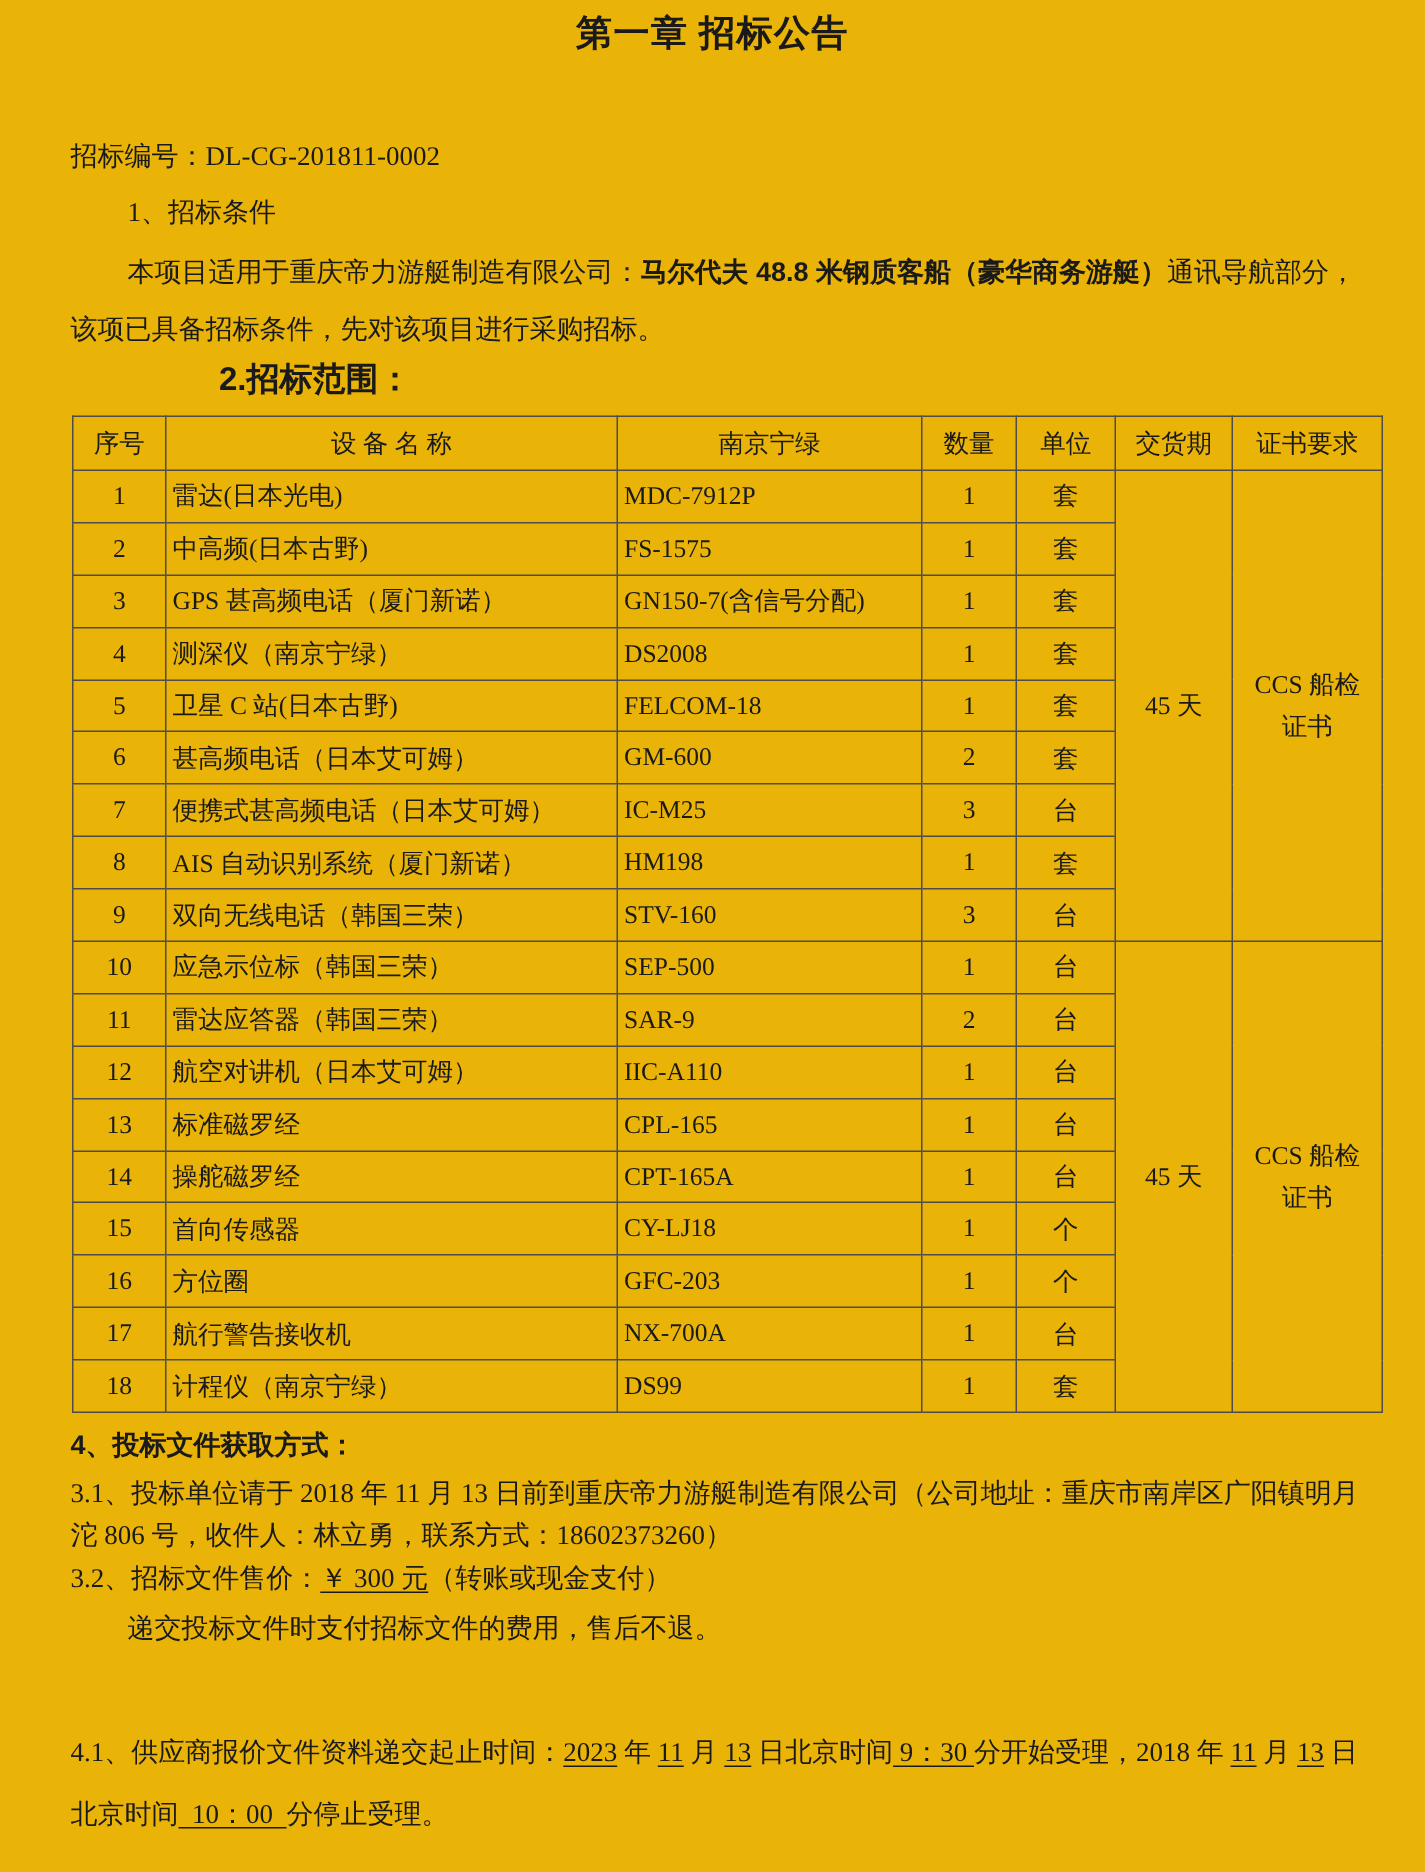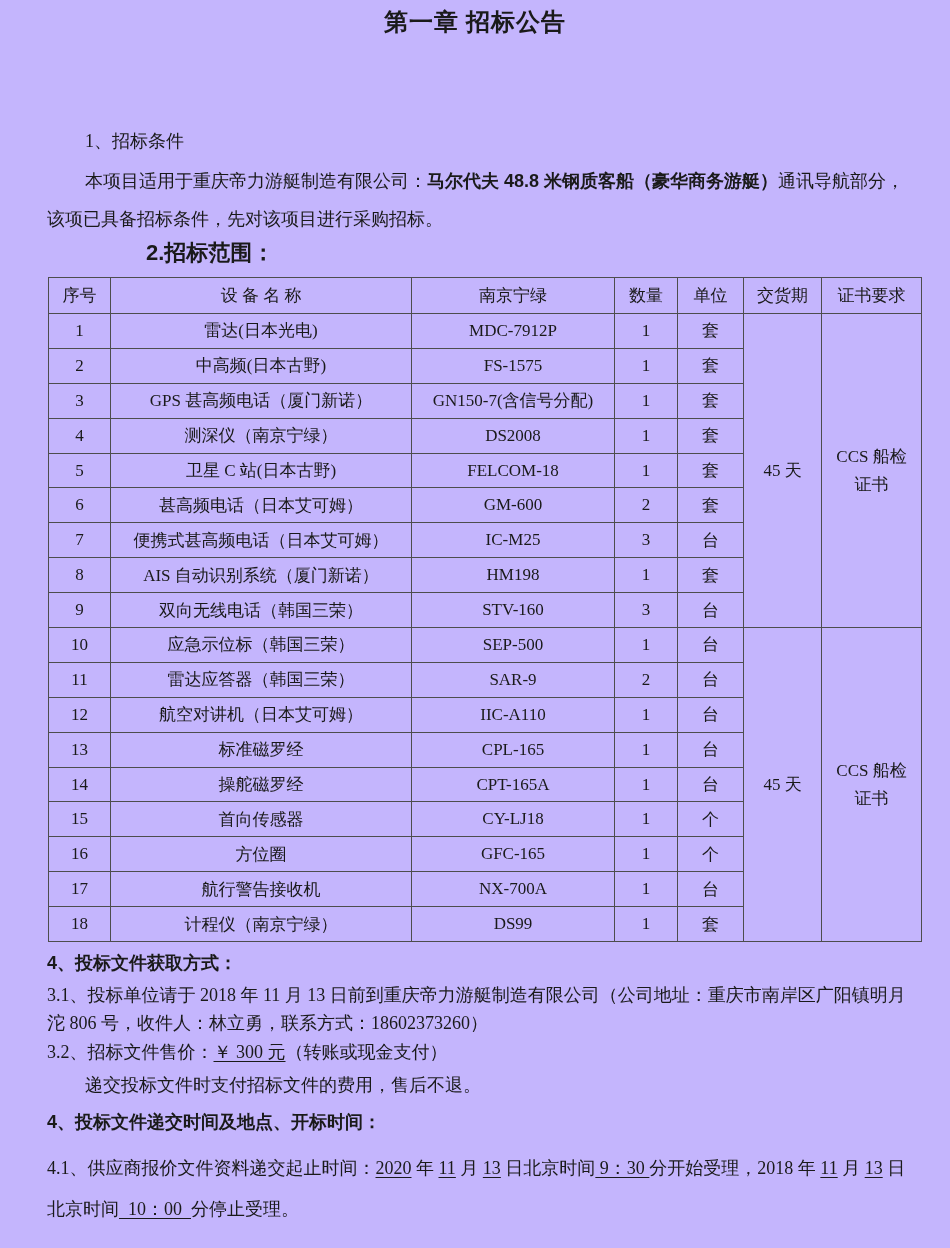--- a/index.html
+++ b/index.html
@@ -1,19 +1,19 @@
 <!DOCTYPE html>
 <html><head>
 <meta charset="utf-8">
 <style>
   html,body{margin:0;padding:0;background:#ffffff;}
   .page{
     position:relative;
     width:950px;height:1248px;
-    background:#c4b5fd;
+    background:#eab308;
     color:#1a1a1a;
     font-family:"Liberation Serif","DejaVu Serif",serif;
     font-size:18px;
     overflow:hidden;
   }
   .hei{font-family:"Liberation Sans","DejaVu Sans",sans-serif;font-weight:700;}
   .u{text-decoration:underline;text-underline-offset:3px;white-space:pre;}
   .rich span{white-space:pre-wrap;}
   .rich span.u{white-space:pre;}
 
@@ -42,39 +42,40 @@
   table.equip col.c6{width:100px;}
   table.equip th,table.equip td{
     border:1px solid #4d4d4d;
     padding:0 4px;
     text-align:center;vertical-align:middle;
     font-weight:normal;
     overflow:hidden;white-space:nowrap;
   }
   table.equip thead tr{height:36px;}
   table.equip tbody tr{height:34.9px;}
-  table.equip td.left{text-align:center;}
+  table.equip td.left{text-align:left;}
   table.equip td.cert{white-space:pre-line;line-height:1.6;}
 
   .s3-heading{position:absolute;top:951px;left:47px;}
   .s3-item1{position:absolute;top:981px;left:47px;width:860px;line-height:28px;}
   .s3-item2{position:absolute;top:1040px;left:47px;width:860px;}
   .s3-note{position:absolute;top:1073px;left:85px;width:800px;}
   .s4-heading{position:absolute;top:1110px;left:47px;}
   .s4-item1{position:absolute;top:1148px;left:47px;width:862px;line-height:41px;}
   .s4-item2{position:absolute;top:1224px;left:47px;width:860px;}
 </style>
 </head>
 <body>
 
 <div class="page">
 
   <div class="doc-title">第一章 招标公告</div>
 
 
+  <div class="tender-no">招标编号：DL-CG-201811-0002</div>
 
   <div class="s1-heading">1、招标条件</div>
 
   <div class="s1-para rich"><span>本项目适用于重庆帝力游艇制造有限公司：</span><span class="hei">马尔代夫 48.8 米钢质客船（豪华商务游艇）</span><span>通讯导航部分，该项已具备招标条件，先对该项目进行采购招标。</span></div>
 
   <div class="s2-heading hei">2.招标范围：</div>
 
   <table class="equip">
     <colgroup>
       <col class="c0">
@@ -204,21 +205,21 @@
         <tr>
           <td>15</td>
           <td class="left">首向传感器</td>
           <td class="left">CY-LJ18</td>
           <td>1</td>
           <td>个</td>
         </tr>
         <tr>
           <td>16</td>
           <td class="left">方位圈</td>
-          <td class="left">GFC-165</td>
+          <td class="left">GFC-203</td>
           <td>1</td>
           <td>个</td>
         </tr>
         <tr>
           <td>17</td>
           <td class="left">航行警告接收机</td>
           <td class="left">NX-700A</td>
           <td>1</td>
           <td>台</td>
         </tr>
@@ -233,18 +234,17 @@
   </table>
 
   <div class="s3-heading hei">4、投标文件获取方式：</div>
 
   <div class="s3-item1">3.1、投标单位请于 2018 年 11 月 13 日前到重庆帝力游艇制造有限公司（公司地址：重庆市南岸区广阳镇明月沱 806 号，收件人：林立勇，联系方式：18602373260）</div>
 
   <div class="s3-item2 rich"><span>3.2、招标文件售价：</span><span class="u">￥ 300 元</span><span>（转账或现金支付）</span></div>
 
   <div class="s3-note">递交投标文件时支付招标文件的费用，售后不退。</div>
 
-  <div class="s4-heading hei">4、投标文件递交时间及地点、开标时间：</div>
-
-  <div class="s4-item1 rich"><span>4.1、供应商报价文件资料递交起止时间：</span><span class="u">2020</span><span> 年 </span><span class="u">11</span><span> 月 </span><span class="u">13</span><span> 日北京时间</span><span class="u"> 9：30 </span><span>分开始受理，2018 年 </span><span class="u">11</span><span> 月 </span><span class="u">13</span><span> 日北京时间</span><span class="u">  10：00  </span><span>分停止受理。</span></div>
+
+  <div class="s4-item1 rich"><span>4.1、供应商报价文件资料递交起止时间：</span><span class="u">2023</span><span> 年 </span><span class="u">11</span><span> 月 </span><span class="u">13</span><span> 日北京时间</span><span class="u"> 9：30 </span><span>分开始受理，2018 年 </span><span class="u">11</span><span> 月 </span><span class="u">13</span><span> 日北京时间</span><span class="u">  10：00  </span><span>分停止受理。</span></div>
 
 
 </div>
 
 </body></html>

